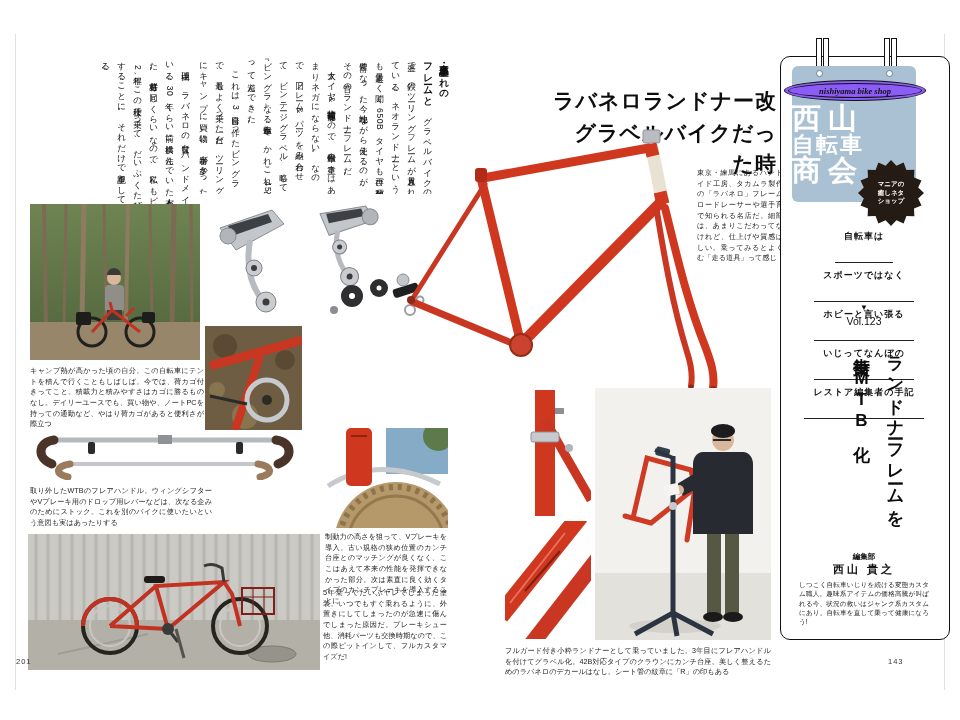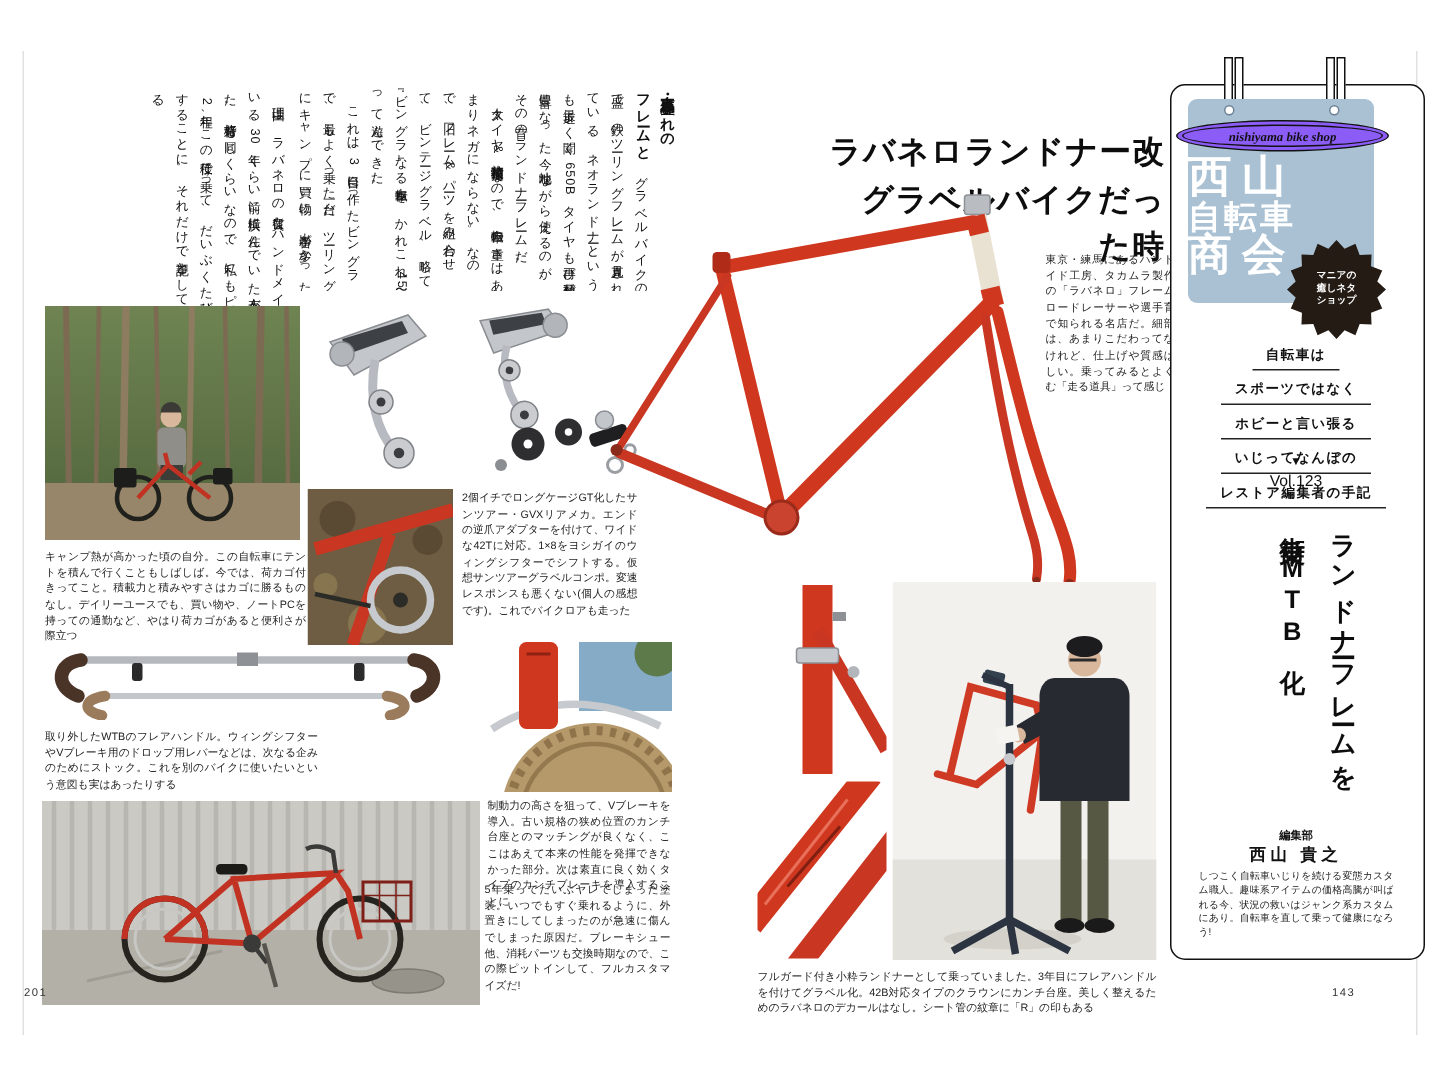--- a/index.html
+++ b/index.html
@@ -41,21 +41,21 @@
              font-weight:900;line-height:1.02;}
   .shop-name .l1,.shop-name .l3{font-size:29px;letter-spacing:7px;display:block;}
   .shop-name .l2{font-size:22px;letter-spacing:2px;display:block;}
   .shop-ex{position:absolute;left:792px;top:176px;width:112px;text-align:right;color:#fff;
            font-family:"Liberation Serif",serif;font-style:italic;font-weight:bold;font-size:20px;}
   .burst{position:absolute;left:858px;top:160px;width:66px;height:66px;background:#241b14;color:#fff;
          display:flex;flex-direction:column;align-items:center;justify-content:center;
          font-size:6.5px;line-height:1.35;text-align:center;font-weight:bold;
          clip-path:polygon(100% 50%,91.2% 58.2%,96.2% 69.1%,84.9% 73.4%,85.4% 85.4%,73.4% 84.9%,69.1% 96.2%,58.2% 91.2%,50% 100%,41.8% 91.2%,30.9% 96.2%,26.6% 84.9%,14.6% 85.4%,15.1% 73.4%,3.8% 69.1%,8.8% 58.2%,0% 50%,8.8% 41.8%,3.8% 30.9%,15.1% 26.6%,14.6% 14.6%,26.6% 15.1%,30.9% 3.8%,41.8% 8.8%,50% 0%,58.2% 8.8%,69.1% 3.8%,73.4% 15.1%,85.4% 14.6%,84.9% 26.6%,96.2% 30.9%,91.2% 41.8%);}
   .slogans{position:absolute;left:790px;top:230px;width:148px;}
-  .slogans div{display:table;margin:0 auto 6px;padding:0 9px 3px;border-bottom:1.2px solid #222;
+  .slogans div{display:table;margin:0 auto 6px;padding:0 9px 19px;border-bottom:1.2px solid #222;
                font-size:9px;font-weight:bold;letter-spacing:1px;color:#111;}
   .vol-marker{position:absolute;left:790px;top:303px;width:148px;text-align:center;font-size:8px;color:#111;}
   .vol-no{position:absolute;left:790px;top:315px;width:148px;text-align:center;font-size:10.5px;font-weight:normal;color:#111;}
   .feature-title{position:absolute;left:812px;top:344px;width:100px;height:192px;
                  writing-mode:vertical-rl;text-orientation:upright;font-size:17px;font-weight:800;
                  line-height:2;letter-spacing:2px;color:#0d0d0d;white-space:pre-line;}
   .editor-label{position:absolute;left:790px;top:552px;width:148px;text-align:center;
                 font-size:7.5px;font-weight:bold;color:#111;}
   .editor-name{position:absolute;left:790px;top:562px;width:148px;text-align:center;
                font-size:11px;font-weight:bold;letter-spacing:3px;color:#111;}
@@ -151,21 +151,20 @@
         <circle cx="80" cy="34" r="10" fill="#5a4a33"></circle>
       <circle cx="40" cy="90" r="13" fill="#87754f"></circle>
         <circle cx="12" cy="64" r="8" fill="#87754f"></circle>
       <line x1="5" y1="40" x2="97" y2="14" stroke="#c93622" stroke-width="9"></line>
       <line x1="30" y1="104" x2="55" y2="30" stroke="#c93622" stroke-width="8"></line>
       <circle cx="62" cy="74" r="20" fill="none" stroke="#c6c9cd" stroke-width="5"></circle>
       <circle cx="62" cy="74" r="5" fill="#2b2b28"></circle>
       <line x1="42" y1="78" x2="5" y2="70" stroke="#2b2b28" stroke-width="3"></line>
     </svg>
   </div>
-  <div class="caption" style="left:308px;top:327px;width:117px;">2個イチでロングケージGT化したサンツアー・GVXリアメカ。エンドの逆爪アダプターを付けて、ワイドな42Tに対応。1×8をヨシガイのウィングシフターでシフトする。仮想サンツアーグラベルコンポ。変速レスポンスも悪くない(個人の感想です)。これでバイクロアも走った</div>
 
   <div class="photo" style="left:30px;top:420px;">
     <svg width="268" height="60" viewBox="0 0 268 60">
       <path d="M20 20 H250" stroke="#b5b9be" stroke-width="5"></path>
       <path d="M24 20 C8 22 6 38 22 44" stroke="#4a3428" stroke-width="9" fill="none" stroke-linecap="round"></path>
       <path d="M246 20 C262 22 264 38 248 44" stroke="#4a3428" stroke-width="9" fill="none" stroke-linecap="round"></path>
       <rect x="128" y="15" width="14" height="9" fill="#8e9296"></rect>
       <rect x="58" y="22" width="7" height="12" rx="2" fill="#2b2b2b"></rect>
       <rect x="206" y="22" width="7" height="12" rx="2" fill="#2b2b2b"></rect>
       <path d="M36 44 H232" stroke="#c3c6ca" stroke-width="4"></path>

